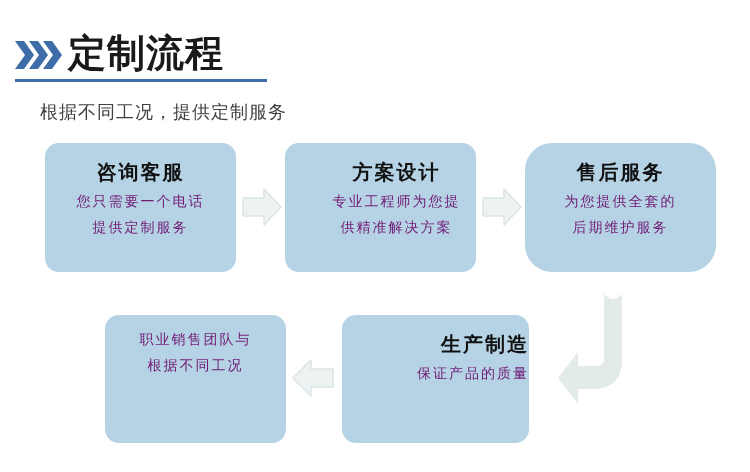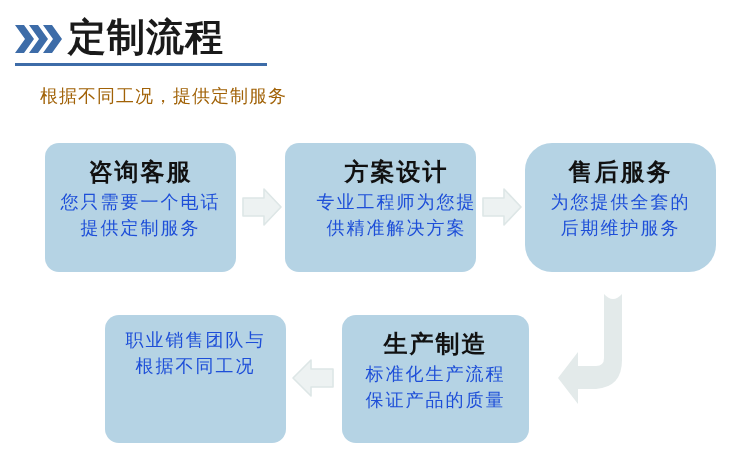--- a/index.html
+++ b/index.html
@@ -12,21 +12,21 @@
     background: #ffffff;
     font-family: "Liberation Sans", "DejaVu Sans", sans-serif;
     overflow: hidden;
     position: relative;
   }
 
   
   #header {
     position: absolute;
     left: 0;
-    top: 0;
+    top: 16px;
     width: 624px;
     height: 130px;
   }
   #chevrons {
     position: absolute;
     left: 14px;
     top: 22px;
     width: 48px;
     height: 34px;
   }
@@ -47,61 +47,61 @@
     top: 63px;
     width: 252px;
     height: 3px;
     background: #3d6ca8;
   }
   #subtitle {
     position: absolute;
     left: 40px;
     top: 84px;
     font-size: 18px;
-    color: #a16207;
+    color: #404040;
     letter-spacing: 1px;
     white-space: nowrap;
   }
 
   
   .card {
     position: absolute;
     background: #b5d3e4;
     border-radius: 14px;
     box-sizing: border-box;
     display: flex;
     flex-direction: column;
     align-items: center;
     justify-content: flex-start;
   }
   .card-title {
-    font-size: 24px;
+    font-size: 20px;
     font-weight: 700;
     color: #111111;
     letter-spacing: 2px;
     line-height: 34px;
     white-space: nowrap;
   }
   .card-desc {
     font-family: "Liberation Serif", "DejaVu Serif", serif;
-    font-size: 18px;
-    color: #1d4ed8;
+    font-size: 14px;
+    color: #701a75;
     letter-spacing: 2px;
     line-height: 26px;
     text-align: center;
     white-space: nowrap;
   }
 
   
   #card-consult  { left: 45px;  top: 143px; width: 191px; height: 129px; padding-top: 12px; }
   #card-design   { left: 285px; top: 143px; width: 191px; height: 129px; padding-top: 12px; padding-left: 32px; }
   #card-after    { left: 525px; top: 143px; width: 191px; height: 129px; padding-top: 12px; border-radius: 27px; }
   
   #card-demand   { left: 105px; top: 315px; width: 181px; height: 128px; padding-top: 12px; }
-  #card-produce  { left: 342px; top: 315px; width: 187px; height: 128px; padding-top: 12px; }
+  #card-produce  { left: 342px; top: 315px; width: 187px; height: 128px; padding-top: 12px; align-items: flex-end; }
 
   
   .arrow {
     position: absolute;
   }
   #arrow-1 { left: 240px; top: 185px; width: 44px; height: 44px; }
   #arrow-2 { left: 480px; top: 185px; width: 44px; height: 44px; }
   #arrow-3 { left: 290px; top: 355px; width: 46px; height: 46px; }
   #arrow-bend { left: 556px; top: 292px; width: 92px; height: 130px; }
 </style>
@@ -178,15 +178,14 @@
 </div>
 
 <div class="arrow" id="arrow-3">
   <svg viewBox="0 0 46 46" width="46" height="46" aria-hidden="true">
     <path d="M43 14 L21 14 L21 5 L3 23 L21 41 L21 32 L43 32 Z" fill="#edf2f2" stroke="#dde6e6" stroke-width="1.6" stroke-linejoin="round"></path>
   </svg>
 </div>
 
 <div class="card" id="card-produce">
   <div class="card-title">生产制造</div>
-  <div class="card-desc">标准化生产流程</div>
   <div class="card-desc">保证产品的质量</div>
 </div>
 
 </body></html>

